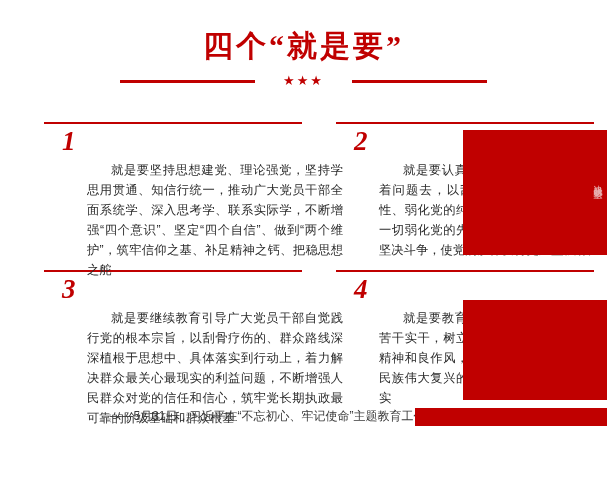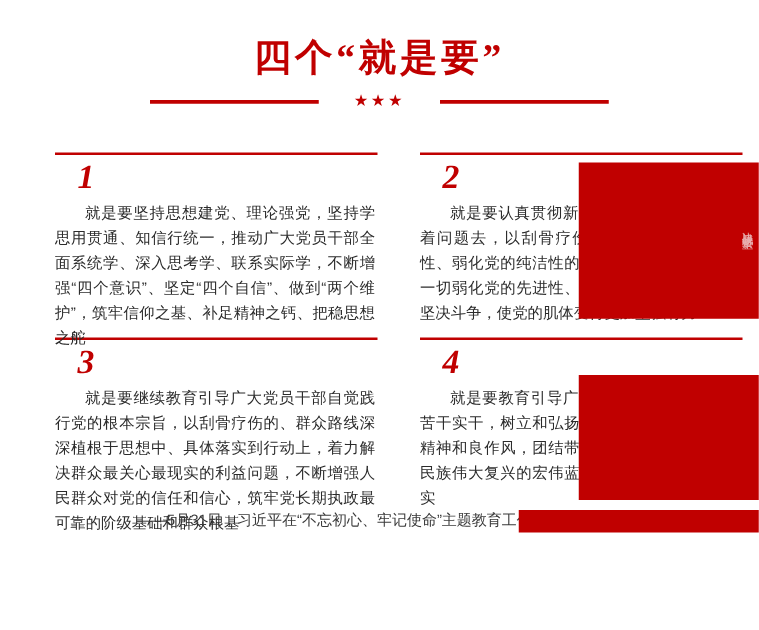--- a/index.html
+++ b/index.html
@@ -101,20 +101,21 @@
   .para {
     margin-top: 4px;
     font-family: "Liberation Sans", sans-serif;
     font-size: 12.3px;
     line-height: 20px;
     color: #2b2b2b;
     text-align: justify;
     text-justify: inter-ideograph;
     text-indent: 24px;
     width: 256px;
+    margin-left: 43px;
   }
 
   
   .redact {
     position: absolute;
     background: #c00000;
   }
   .redact-2 { left: 463px; top: 130px; width: 144px; height: 125px; }
   .redact-4 { left: 463px; top: 300px; width: 144px; height: 100px; }
   .redact-footer { left: 415px; top: 408px; width: 192px; height: 18px; }

